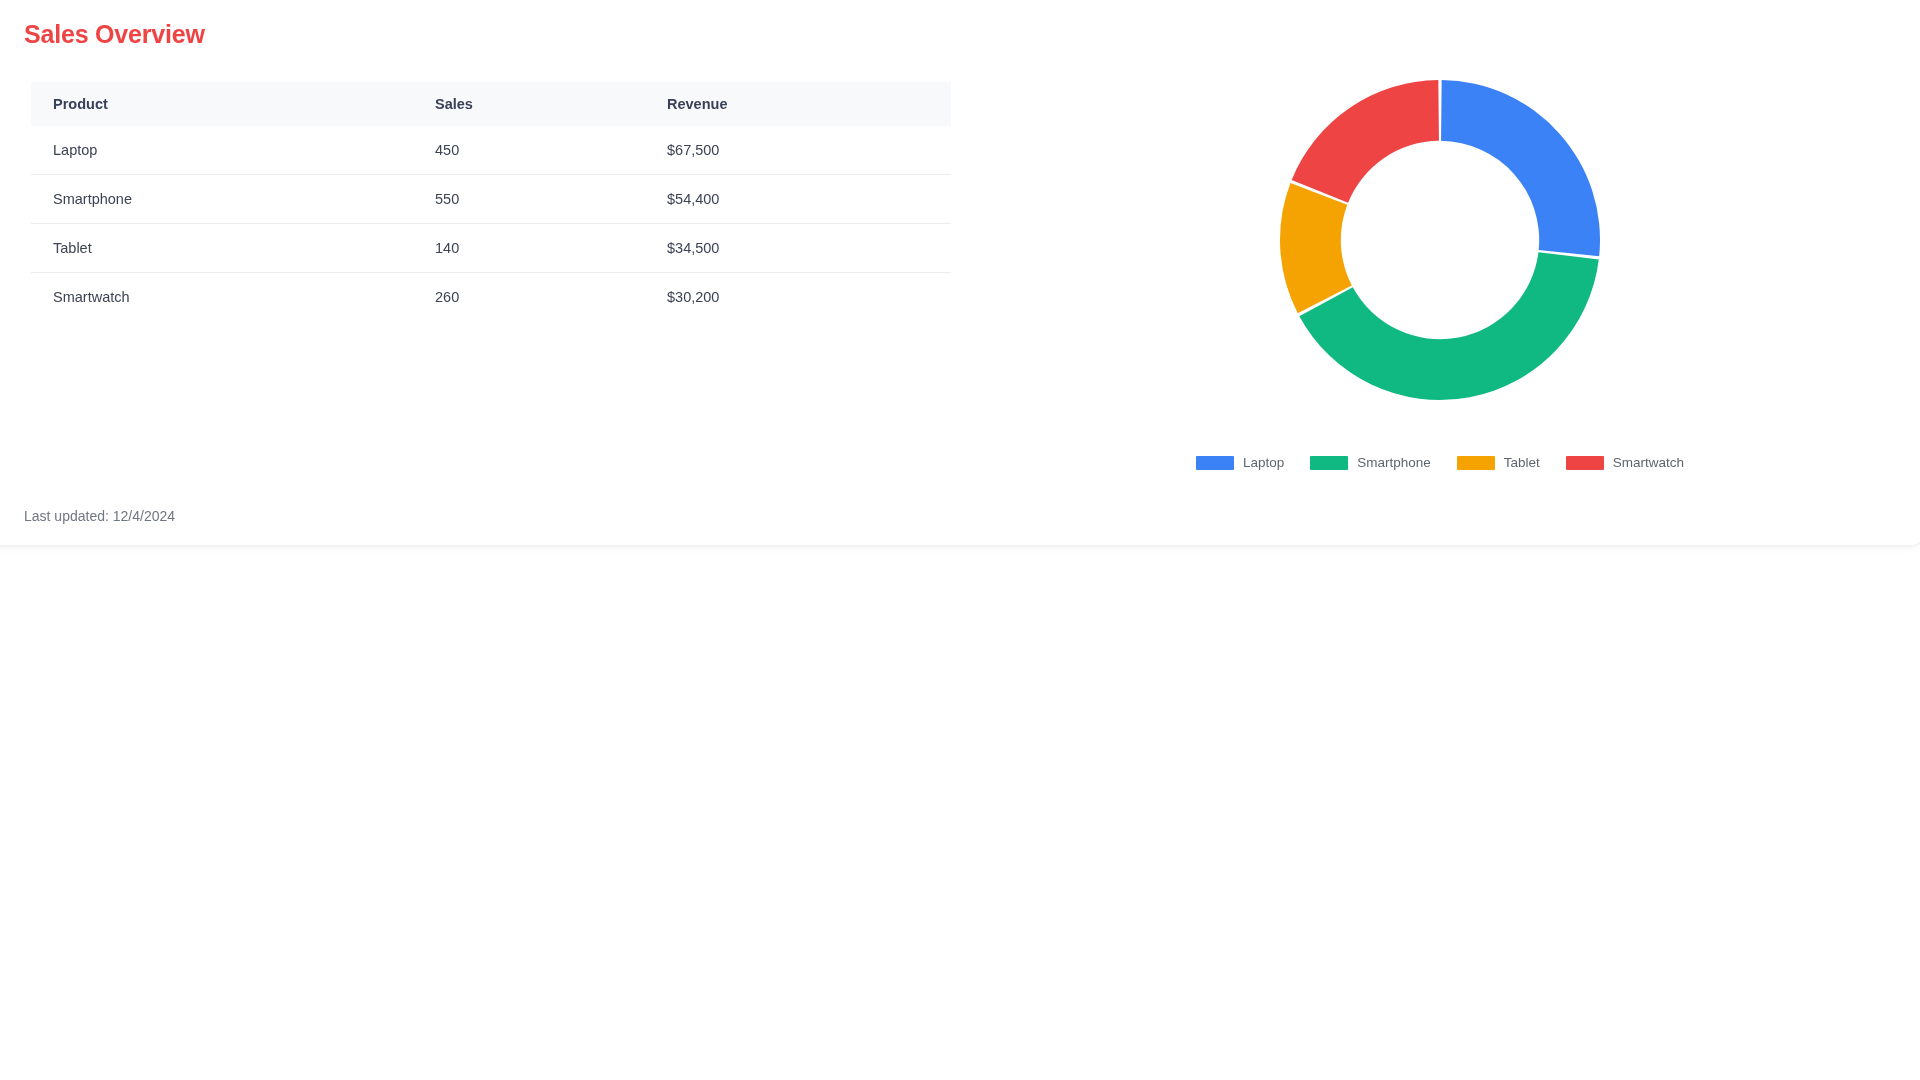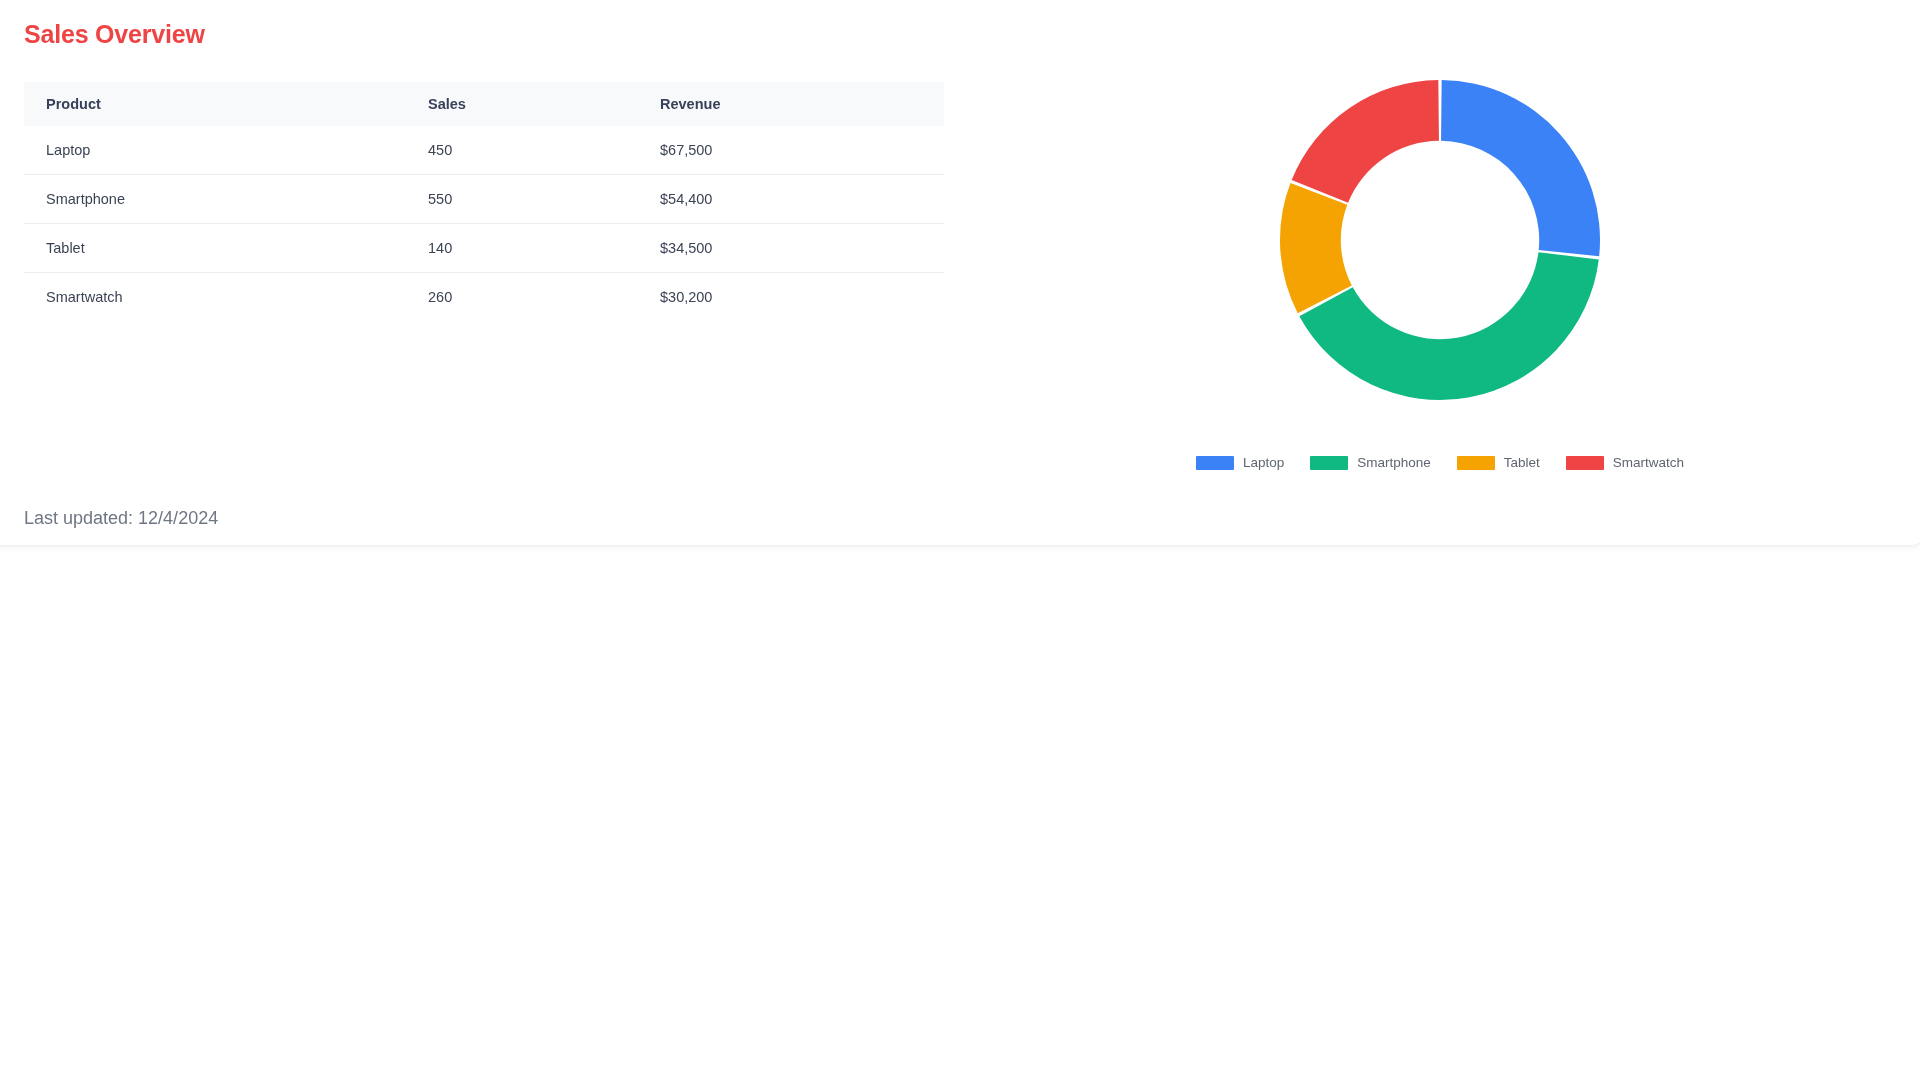--- a/index.html
+++ b/index.html
@@ -37,21 +37,21 @@
     top: 20px;
     font-size: 25px;
     font-weight: bold;
     color: #ef4444;
     letter-spacing: -0.2px;
   }
 
   
   #sales-table {
     position: absolute;
-    left: 24px;
+    left: 31px;
     top: 82px;
     width: 920px;
     border-collapse: collapse;
   }
   #sales-table thead th {
     background: #f8f9fa;
     text-align: left;
     font-size: 14.5px;
     font-weight: bold;
     color: #39415a;
@@ -69,21 +69,21 @@
   }
   .col-product { width: 382px; }
   .col-sales   { width: 232px; }
   .col-revenue { width: 306px; }
 
   
   #last-updated {
     position: absolute;
     left: 24px;
     top: 508px;
-    font-size: 18px;
+    font-size: 14px;
     color: #6f7684;
   }
 
   
   #chart-area {
     position: absolute;
     left: 1190px;
     top: 40px;
     width: 500px;
     height: 450px;

